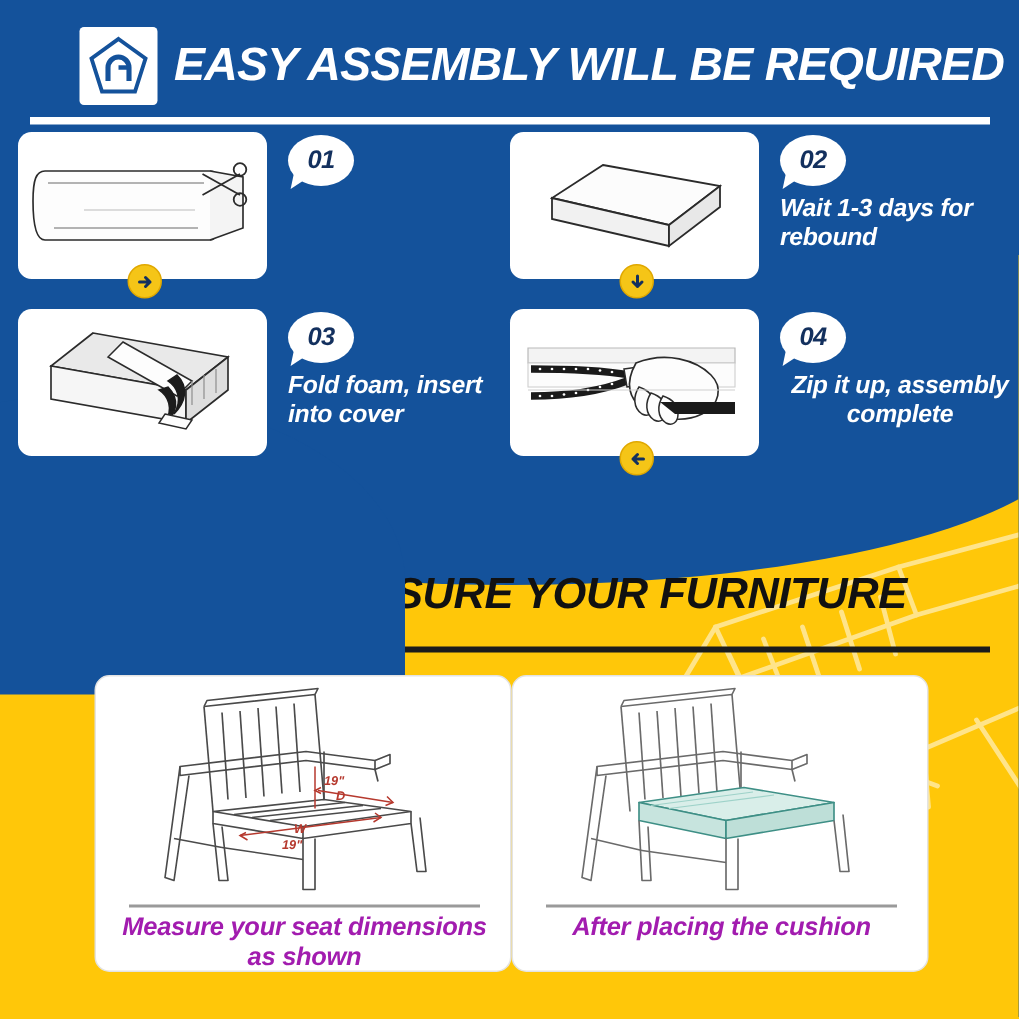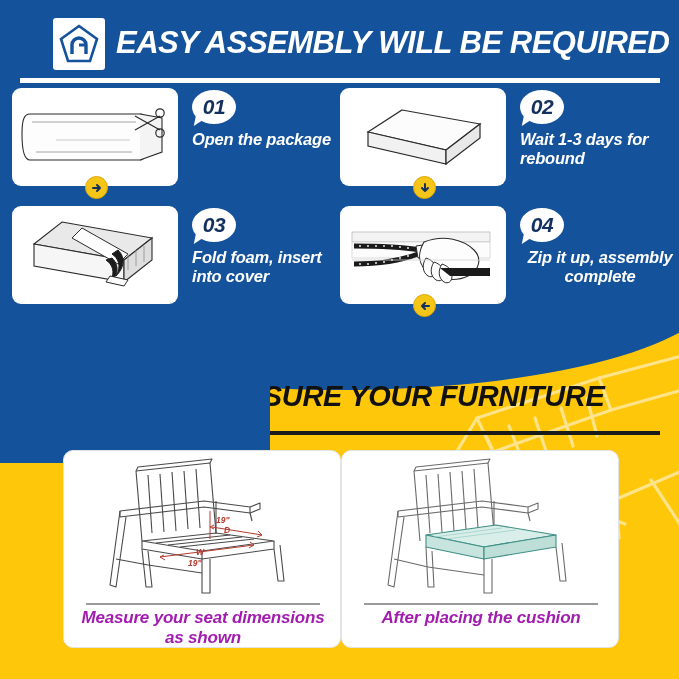--- a/index.html
+++ b/index.html
@@ -67,21 +67,21 @@
     display:flex;align-items:center;justify-content:center;
   }
   .bubble-tail{
     position:absolute;left:3px;top:24px;width:0;height:0;
     border-left:9px solid #ffffff;
     border-top:4px solid transparent;
     border-bottom:9px solid transparent;
     transform:rotate(12deg);
   }
   .num-text{
-    color:#13305E;font-size:21px;font-weight:bold;font-style:italic;
+    color:#13305E;font-size:17px;font-weight:bold;font-style:italic;
     letter-spacing:-0.5px;line-height:34px;
   }
   .step-text{
     position:absolute;left:180px;top:42px;width:150px;
     color:#ffffff;font-size:16.5px;font-weight:bold;font-style:italic;
     line-height:19px;letter-spacing:-0.2px;
   }
   .step.s2 .step-text,.step.s4 .step-text{width:160px;}
 
   
@@ -166,21 +166,20 @@
           <svg width="12" height="12" viewBox="0 0 12 12">
               <path d="M2 6 L9 6 M6 3 L9 6 L6 9" stroke="#13305E" stroke-width="2" fill="none" stroke-linecap="round" stroke-linejoin="round"></path>
             </svg>
         </div>
         <div class="step-num">
           <div class="bubble-tail"></div>
           <div class="bubble">
             <span class="num-text">01</span>
           </div>
         </div>
-        <div class="step-text">Open the package</div>
       </div>
 
       <div class="step s2">
         <div class="step-card">
           <svg class="art" viewBox="0 0 166 98">
             <polygon points="62,22 140,36 106,62 28,44" fill="#fcfcfc" stroke="#2b2b2b" stroke-width="1.2"></polygon>
             <polygon points="28,44 106,62 106,76 28,58" fill="#f1f1f1" stroke="#2b2b2b" stroke-width="1.2"></polygon>
             <polygon points="106,62 140,36 140,50 106,76" fill="#e8e8e8" stroke="#2b2b2b" stroke-width="1.2"></polygon>
           </svg>
         </div>

